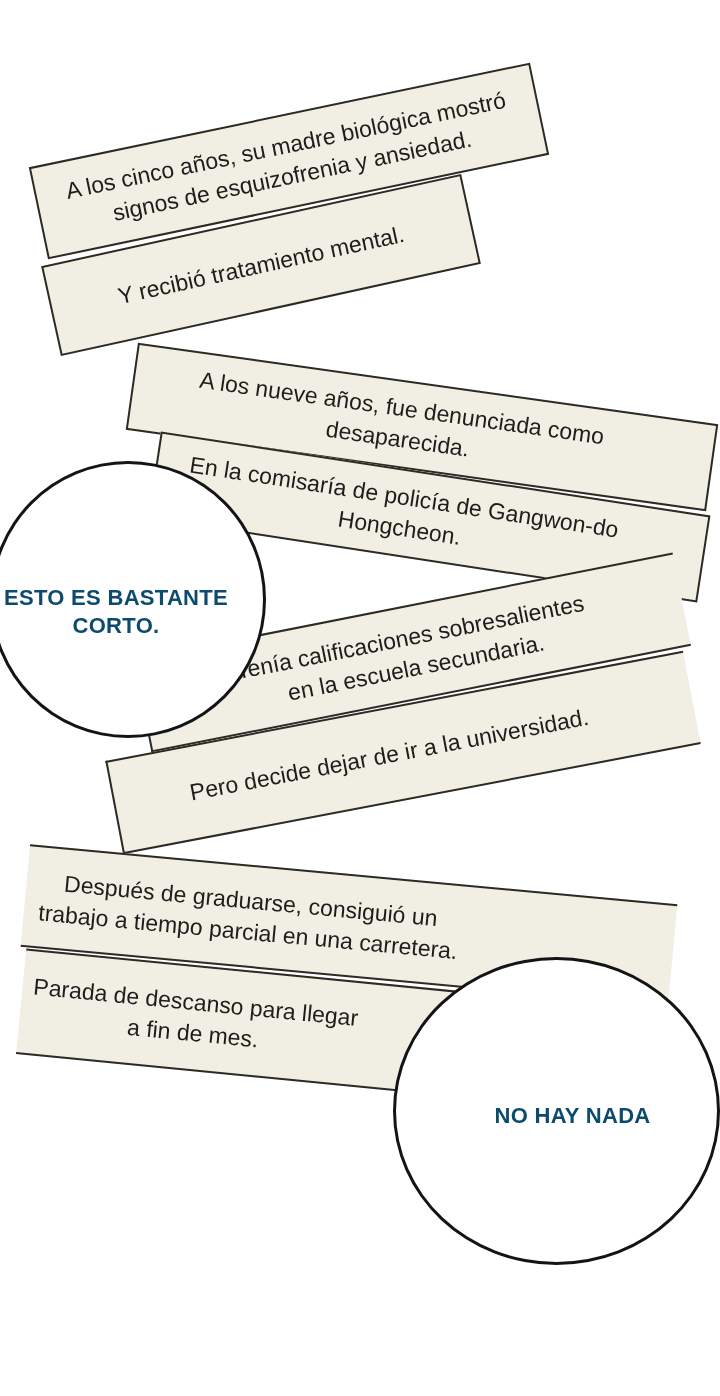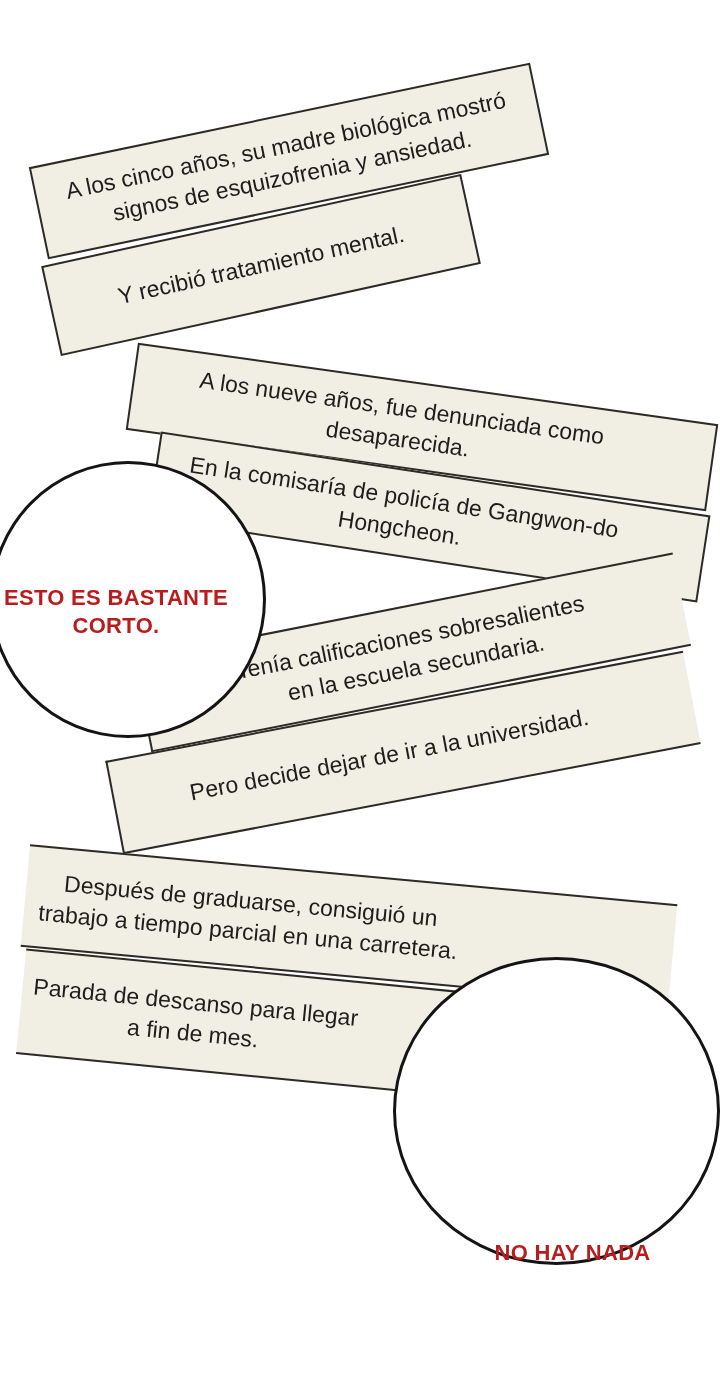--- a/index.html
+++ b/index.html
@@ -48,27 +48,27 @@
     box-sizing: border-box;
     background: #ffffff;
     border: 3px solid #141414;
     border-radius: 50%;
     display: flex;
     justify-content: center;
     align-items: center;
     z-index: 5;
   }
   .bubble-left  { left: -10px; top: 461px; width: 276px; height: 277px; }
-  .bubble-right { left: 393px; top: 957px; width: 327px; height: 308px; align-items: flex-end; }
+  .bubble-right { left: 393px; top: 957px; width: 327px; height: 308px; }
   .bubble-text {
     text-align: center;
     font-weight: bold;
     font-size: 22px;
     line-height: 28px;
-    color: #b91c1c;
+    color: #0c4a6e;
     letter-spacing: 0.3px;
   }
   .bubble-left  .bubble-text { transform: translate(-12px, 12px); }
   .bubble-right .bubble-text { transform: translate(16px, 5px); }
   .bubble-text .line {
     display: block;
     white-space: nowrap;
   }
 </style>
 </head>

